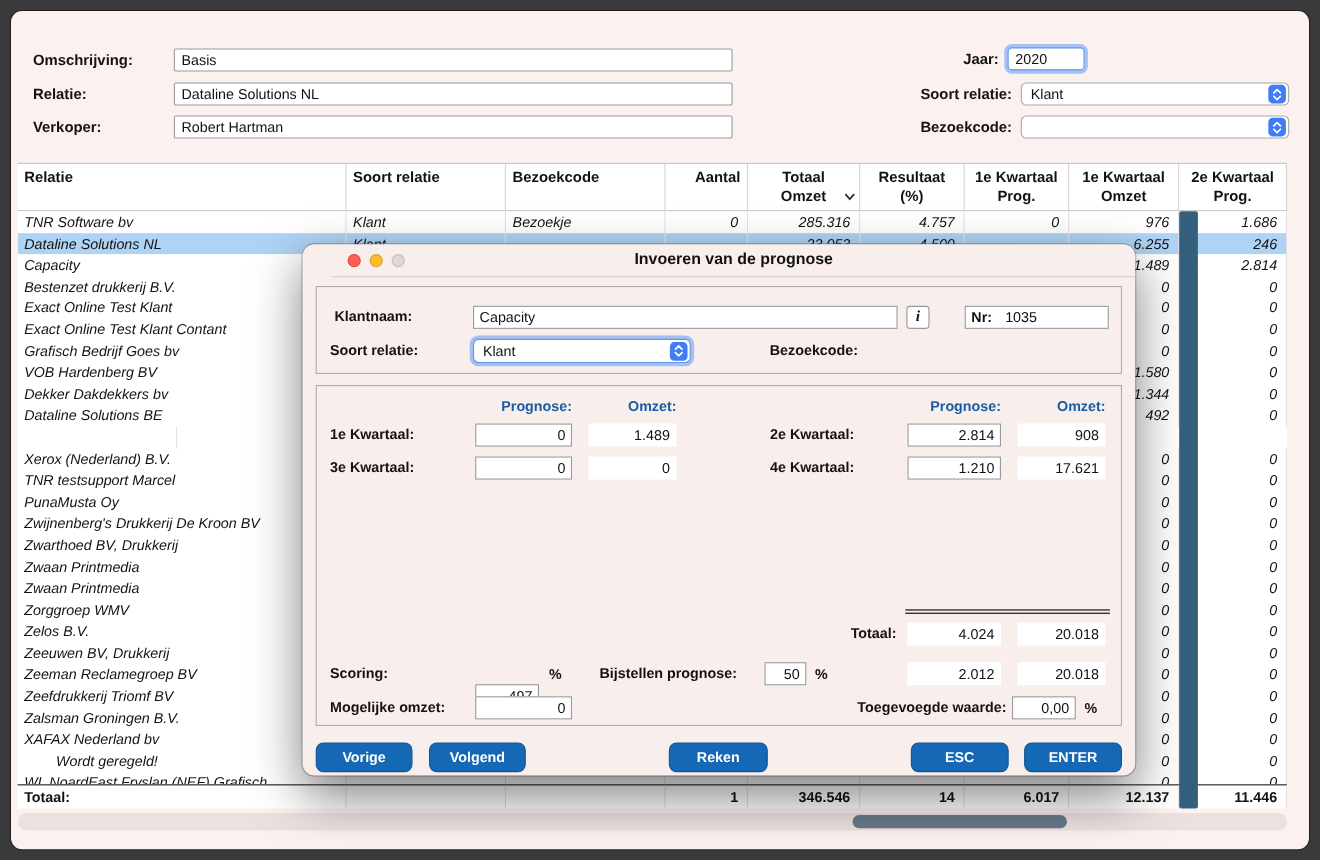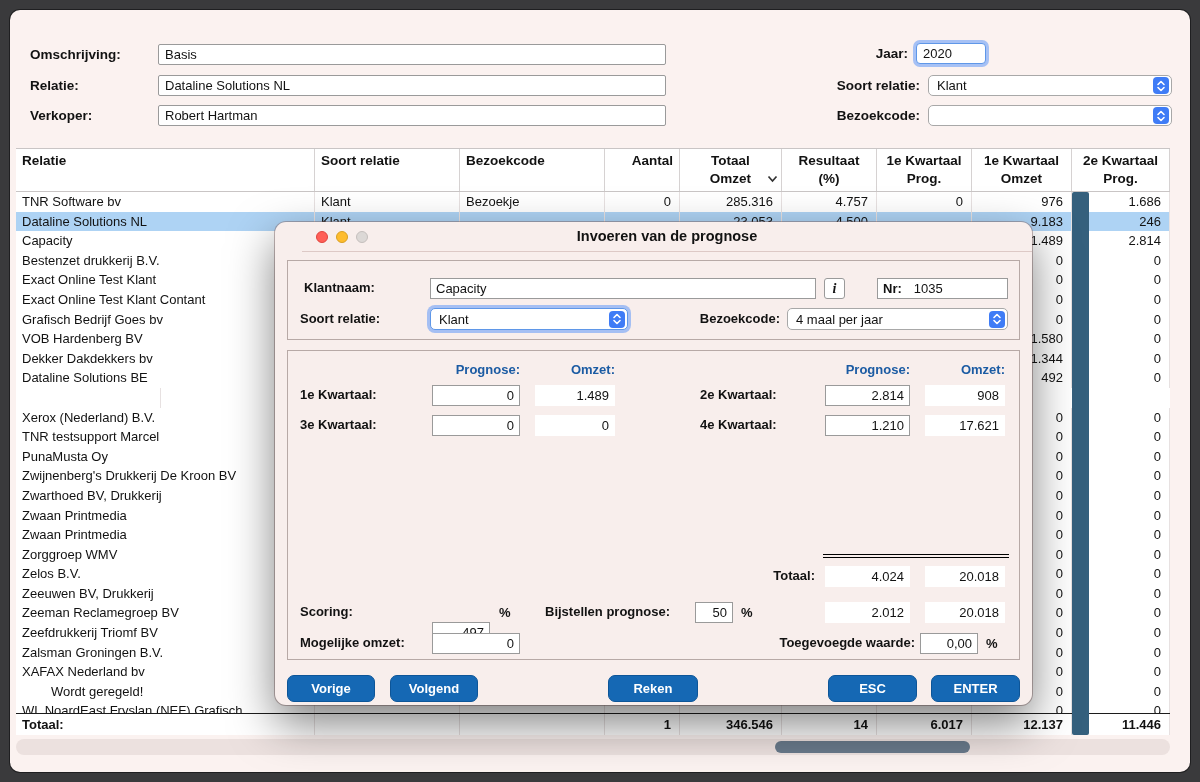--- a/index.html
+++ b/index.html
@@ -23,21 +23,21 @@
                  display:flex; align-items:center; justify-content:center; flex:none; }
 
   
   .thead { position:absolute; top:138px; left:6px; width:1154px; height:44px; background:#fff;
            border-top:1px solid #c9c5c5; border-bottom:1px solid #c9c5c5; display:flex; z-index:1; }
   .th { font-weight:bold; font-size:13.5px; padding:3px 6px 0 6px; border-right:1px solid #d6d2d2;
         line-height:18px; position:relative; overflow:hidden; white-space:nowrap; }
   .th.al{text-align:left;} .th.ac{text-align:center;} .th.arr{text-align:right;}
   .sorticon { position:absolute; right:3px; top:21px; }
   .tbody { position:absolute; top:182px; left:6px; width:1154px; height:521px; overflow:hidden; background:#fff; z-index:1; }
-  .tr { display:flex; height:19.6px; }
+  .tr { display:flex; height:19.6px;font-style:italic; }
   .tr.selected { background:#aed3f4; }
   .td { font-size:13px; line-height:19.6px; padding:0 6px; border-right:1px solid #e7e1e1;
         white-space:nowrap; overflow:hidden; }
   .td.num { text-align:right; padding-right:8px; }
   .totals { position:absolute; top:703px; left:6px; width:1154px; height:22px;
             border-top:1.5px solid #1c1c1c; display:flex; background:#fff; z-index:1; }
   .totals .td { font-weight:bold; line-height:21px; }
 
   .vbar { position:absolute; left:1062px; top:182px; width:17px; height:543px;
           background:#35607d; border-radius:2px; z-index:6; }
@@ -139,21 +139,21 @@
         <div class="td num" style="width: 98px;">1.686</div>
       </div>
       <div class="tr selected">
         <div class="td" style="width: 299px;">Dataline Solutions NL</div>
         <div class="td" style="width: 145px;">Klant</div>
         <div class="td" style="width: 145px;"></div>
         <div class="td num" style="width: 75px;"></div>
         <div class="td num" style="width: 102px;">23.053</div>
         <div class="td num" style="width: 95px;">4.500</div>
         <div class="td num" style="width: 95px;"></div>
-        <div class="td num" style="width: 100px;">9.183</div>
+        <div class="td num" style="width: 100px;">6.255</div>
         <div class="td num" style="width: 98px;">246</div>
       </div>
       <div class="tr">
         <div class="td" style="width: 299px;">Capacity</div>
         <div class="td" style="width: 145px;"></div>
         <div class="td" style="width: 145px;"></div>
         <div class="td num" style="width: 75px;"></div>
         <div class="td num" style="width: 102px;"></div>
         <div class="td num" style="width: 95px;"></div>
         <div class="td num" style="width: 95px;"></div>
@@ -459,28 +459,20 @@
   <div class="mlabel" style="left:25px;top:87px;">Soort relatie:</div>
   <div class="popup focus-ring" style="left:155px;top:86px;width:198px;height:22px;">
     <span class="val">Klant</span>
     <span class="pbtn">
       <svg width="10" height="12" viewBox="0 0 10 12">
           <path d="M2 4.5 L5 1.5 L8 4.5 M2 7.5 L5 10.5 L8 7.5" stroke="#fff" stroke-width="1.6" fill="none" stroke-linecap="round" stroke-linejoin="round"></path>
         </svg>
     </span>
   </div>
   <div class="mlabel ar" style="left:375px;top:87px;width:130px;">Bezoekcode:</div>
-  <div class="popup" style="left:512px;top:86px;width:221px;height:22px;">
-    <span class="val">4 maal per jaar</span>
-    <span class="pbtn">
-      <svg width="10" height="12" viewBox="0 0 10 12">
-          <path d="M2 4.5 L5 1.5 L8 4.5 M2 7.5 L5 10.5 L8 7.5" stroke="#fff" stroke-width="1.6" fill="none" stroke-linecap="round" stroke-linejoin="round"></path>
-        </svg>
-    </span>
-  </div>
 
   <div class="group" style="top:128px;height:310px;"></div>
 
   <div class="bluehead" style="left:157px;top:140px;width:88px;">Prognose:</div>
   <div class="bluehead" style="left:260px;top:140px;width:80px;">Omzet:</div>
   <div class="bluehead" style="left:550px;top:140px;width:85px;">Prognose:</div>
   <div class="bluehead" style="left:650px;top:140px;width:80px;">Omzet:</div>
 
   <div class="mlabel" style="left:25px;top:163px;">1e Kwartaal:</div>
   <input class="mbox num" style="left: 157px; top: 163px; width: 88px;" value="0">

